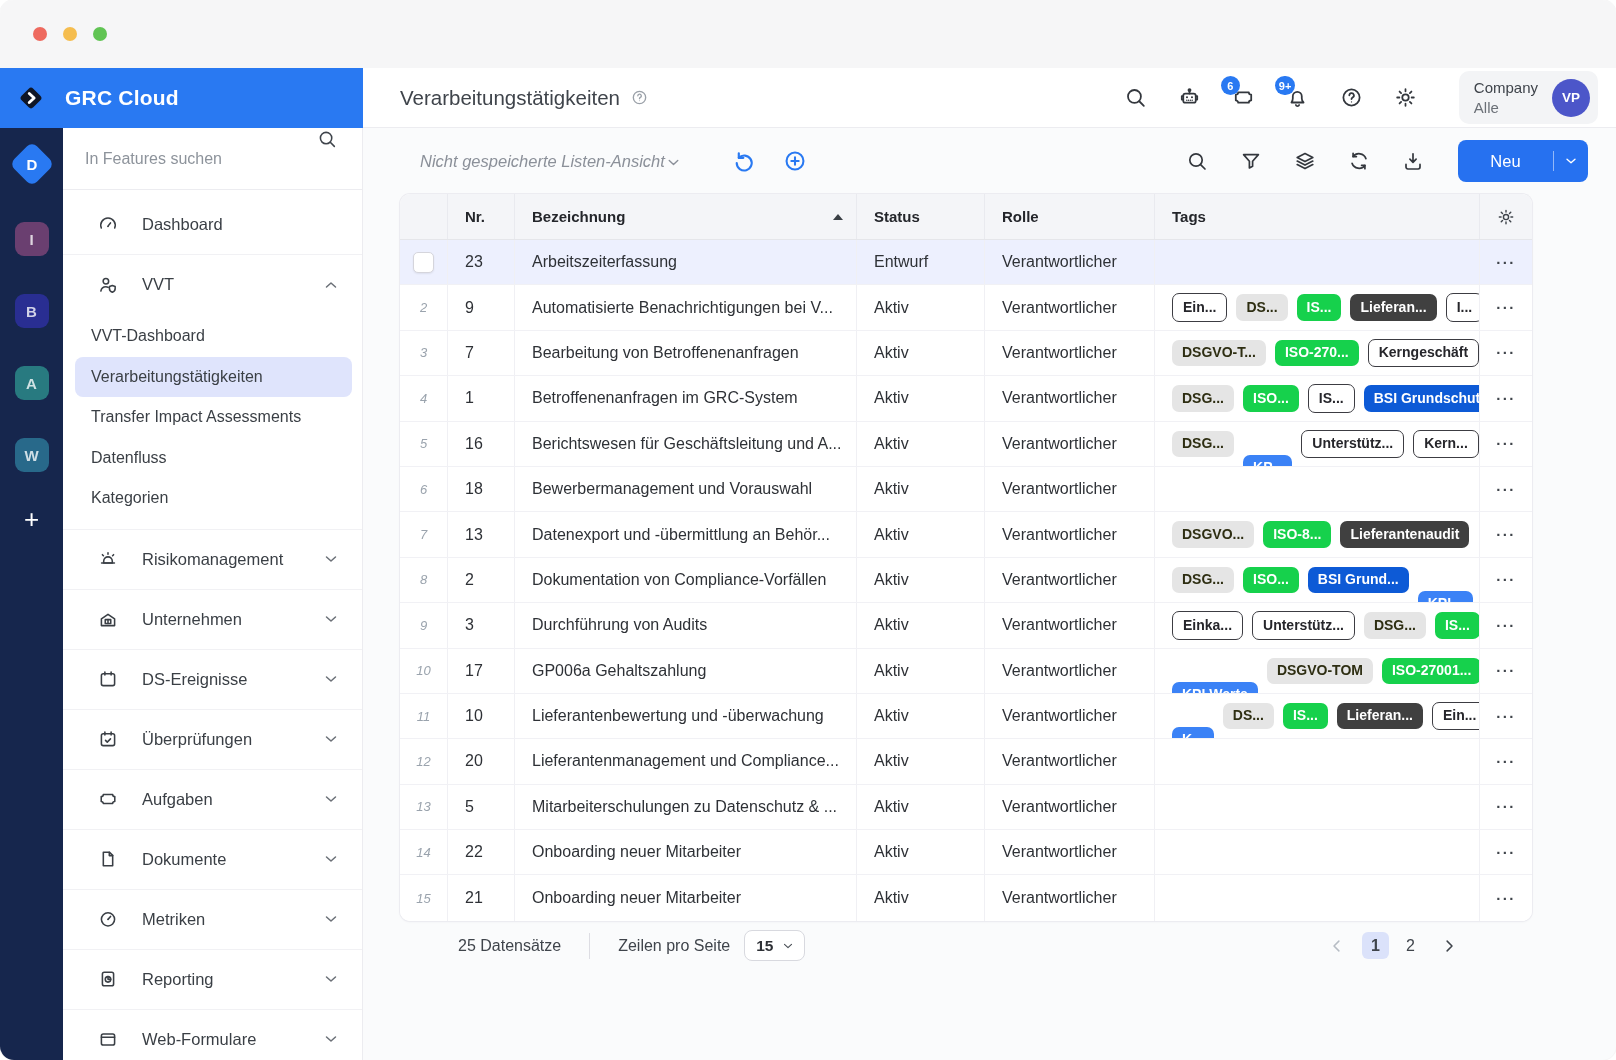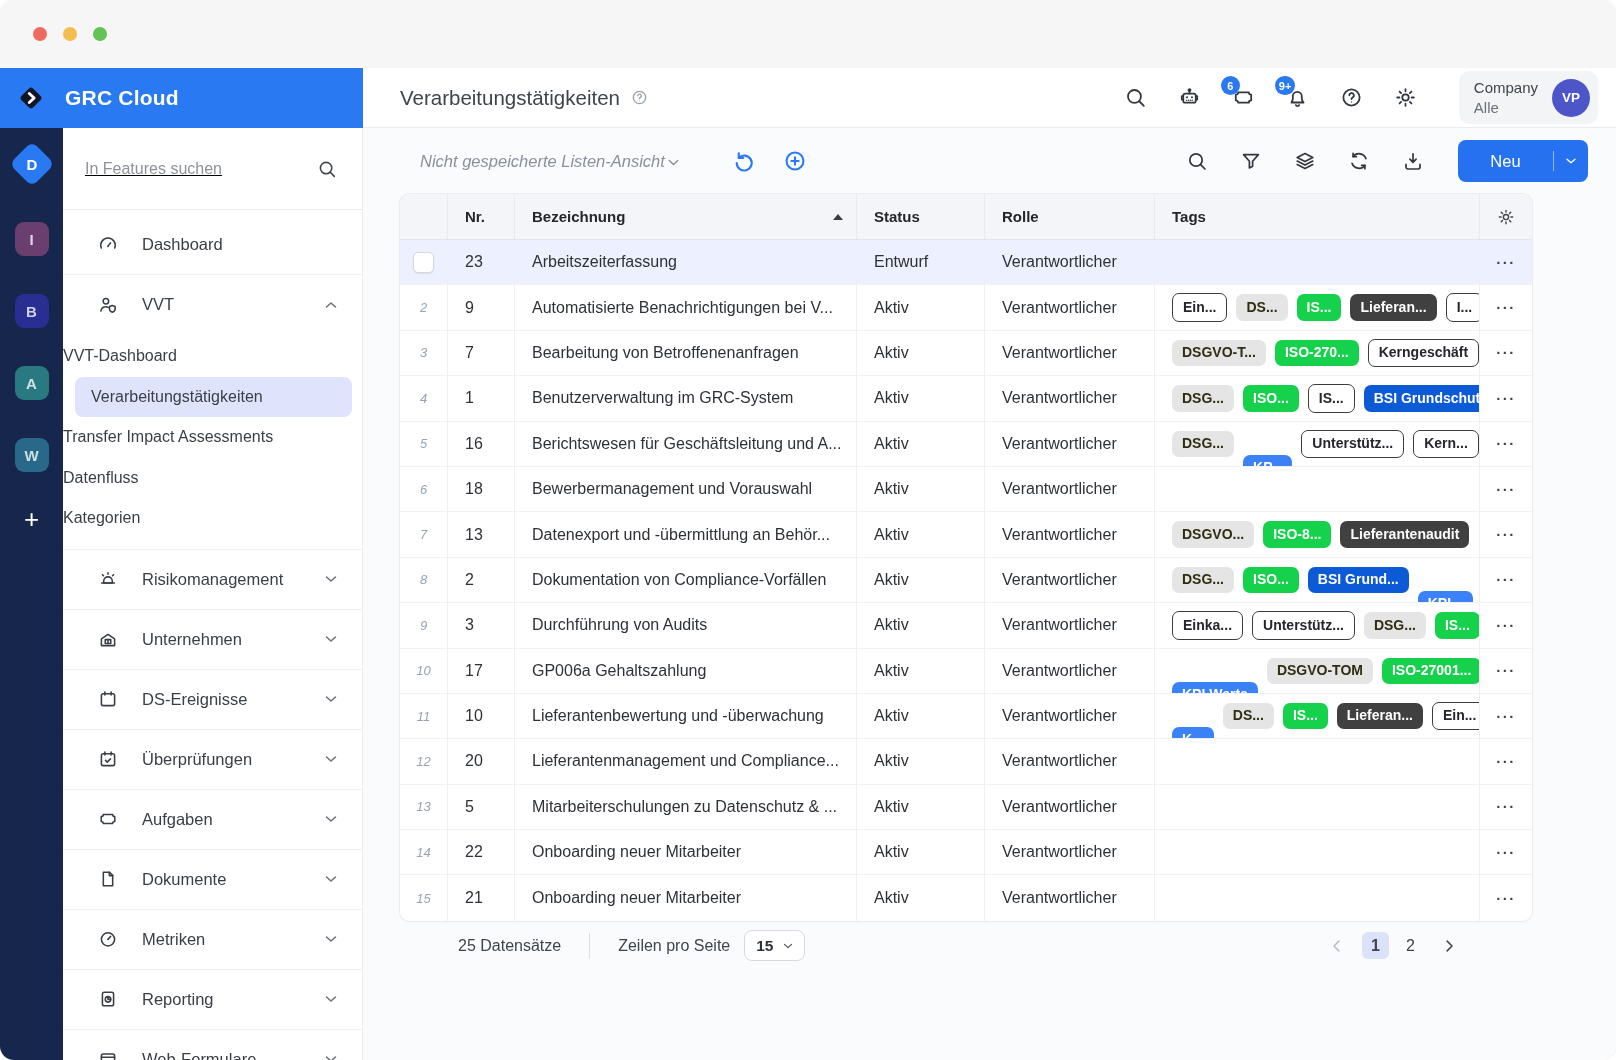--- a/index.html
+++ b/index.html
@@ -19,33 +19,33 @@
   .brandname { color:#fff; font-size:21px; font-weight:700; letter-spacing:.2px; }
   .left-body { flex:1; display:flex; overflow:hidden; }
 
   .rail { width:63px; background:#16264d; display:flex; flex-direction:column; align-items:center; padding-top:16px; flex:none; }
   .ws { width:34px; height:34px; border-radius:9px; color:rgba(255,255,255,.78); font-size:15px; font-weight:700; display:flex; align-items:center; justify-content:center; margin-bottom:38px; }
   .ws.diamond { width:32px; height:32px; transform:rotate(45deg); border-radius:7px; margin-top:4px; margin-bottom:42px; color:#fff; }
   .ws.diamond > span { transform:rotate(-45deg); font-size:15px; }
   .rail-add { color:#fff; font-size:26px; font-weight:300; margin-top:-6px; cursor:pointer; }
 
   .sidebar { flex:1; background:#fff; border-right:1px solid #ececf0; overflow:hidden; display:flex; flex-direction:column; }
-  .sb-search { height:82px; border-bottom:1px solid #ececf0; display:flex; align-items:center; padding:0 24px 0 22px; flex:none;text-decoration:underline; }
+  .sb-search { height:62px; border-bottom:1px solid #ececf0; display:flex; padding:0 24px 0 22px; flex:none; }
   .sb-search input { flex:1; border:none; outline:none; font-family:inherit; font-size:16px; color:#3f444b; background:transparent; }
   .sb-search input::placeholder { color:#8d939b; }
   .sb-search .icn { width:22px; height:22px; color:#3f444b; }
 
   .menu { flex:1; overflow:hidden; padding-top:4px; }
   .mi { height:60px; display:flex; align-items:center; padding:0 22px 0 34px; gap:23px; cursor:pointer; }
   .mi + .mi, .divider-top { border-top:1px solid #f1f1f4; }
   .mi .icn { width:22px; height:22px; color:#3a3f45; flex:none; }
   .mi .lbl { flex:1; font-size:16.5px; color:#3a3f45; }
   .mi .chev { width:18px; height:18px; color:#6b7077; }
   .subs { padding:2px 0 10px; }
-  .sub { height:40.5px; display:flex; align-items:center; font-size:16px; color:#3a3f45; cursor:pointer; }
+  .sub { height:40.5px; display:flex; align-items:center; padding-left:28px; font-size:16px; color:#3a3f45; cursor:pointer; }
   .sub.active { background:#dfe4fc; border-radius:8px; margin:0 10px 0 12px; padding-left:16px; }
 
   
   .main { flex:1; display:flex; flex-direction:column; overflow:hidden; }
   .topbar { height:60px; background:#fff; border-bottom:1px solid #ececf0; display:flex; align-items:center; padding:0 18px 0 37px; flex:none; }
   .page-title { font-size:20.5px; color:#3f444b; font-weight:500; }
   .title-help { width:19px; height:19px; color:#9aa0a8; margin-left:10px; }
   .tb-right { margin-left:auto; display:flex; align-items:center; gap:29px; }
   .tb-ic { width:25px; height:25px; color:#33373d; position:relative; cursor:pointer; }
   .badge { position:absolute; top:-9px; left:-10px; min-width:19px; height:19px; border-radius:10px; background:#2979f2; color:#fff; font-size:11px; font-weight:700; display:flex; align-items:center; justify-content:center; padding:0 4px; }
@@ -534,21 +534,21 @@
                 </div>
                 <div class="tc">
                   <span class="dots">···</span>
                 </div>
               </div>
               <div class="trow">
                 <div class="tc cidx">
                   <span class="idx">4</span>
                 </div>
                 <div class="tc">1</div>
-                <div class="tc">Benutzerverwaltung im GRC-System</div>
+                <div class="tc">Betroffenenanfragen im GRC-System</div>
                 <div class="tc">Aktiv</div>
                 <div class="tc">Verantwortlicher</div>
                 <div class="tc tags-c">
                   <span class="tag tg-yellow">DSG...</span>
                   <span class="tag tg-green">ISO...</span>
                   <span class="tag tg-white">IS...</span>
                   <span class="tag tg-royal">BSI Grundschutz</span>
                 </div>
                 <div class="tc">
                   <span class="dots">···</span>

